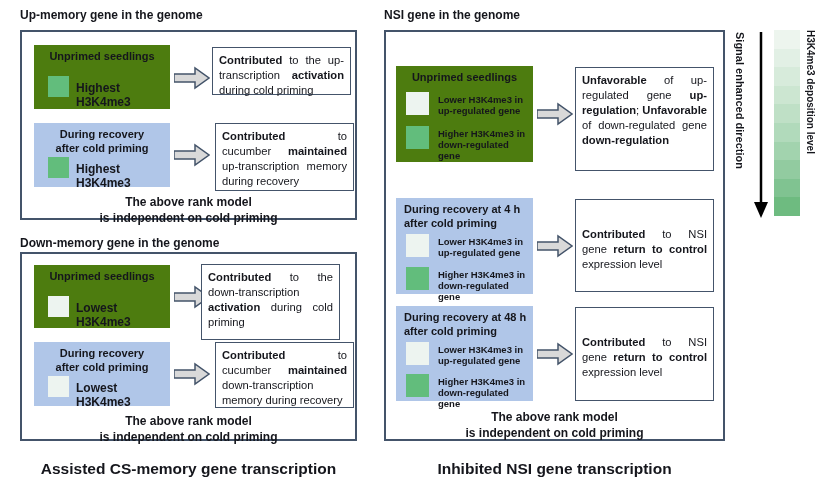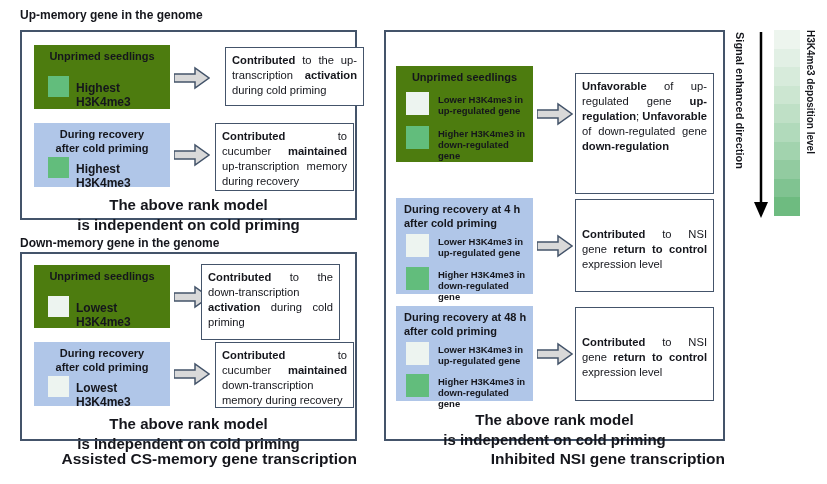--- a/index.html
+++ b/index.html
@@ -17,23 +17,23 @@
   .cond-title.left{text-align:left;padding-left:8px;padding-right:0;}
   .swatch{position:absolute;width:21px;height:21px;}
   .swatch.big{width:23px;height:23px;}
   .sw-label{position:absolute;font-size:12px;font-weight:600;line-height:1.15;white-space:pre-line;}
   .sw-label.small{font-size:9.5px;}
   .outcome{position:absolute;border:1.5px solid #44546a;background:#ffffff;box-sizing:border-box;
     padding:5px 6px;}
   .outcome p{margin:0;font-size:11.2px;line-height:1.33;text-align:justify;}
   .outcome .bold{font-weight:bold;}
   .flow-arrow{position:absolute;width:36px;height:24px;}
-  .panel-footer{position:absolute;left:0;right:0;font-size:15px;font-weight:bold;text-align:center;
+  .panel-footer{position:absolute;left:0;right:0;font-size:12px;font-weight:bold;text-align:center;
     white-space:pre-line;line-height:1.3;}
-  .caption{position:absolute;font-size:15.5px;font-weight:bold;text-align:right;}
+  .caption{position:absolute;font-size:15.5px;font-weight:bold;text-align:center;margin-top:10px;}
   .vlabel{position:absolute;writing-mode:vertical-rl;text-orientation:mixed;font-weight:bold;
     display:flex;align-items:center;justify-content:flex-start;}
   .gradient{position:absolute;display:flex;flex-direction:column;}
   .gradient div{flex:1 1 auto;}
 </style>
 </head>
 <body>
 
 <div class="canvas">
 
@@ -42,21 +42,21 @@
   <div class="panel" style="left:20px;top:30px;width:337px;height:190px">
 
     <div class="cond orange" style="left:12px;top:13px;width:136px;height:64px">
       <div class="cond-title">Unprimed seedlings</div>
       <div class="swatch" style="left: 14px; top: 31px; background: rgb(98, 189, 124);"></div>
       <div class="sw-label" style="left:42px;top:37px">Highest H3K4me3</div>
     </div>
     <svg class="flow-arrow" style="left:152px;top:34px" viewBox="0 0 36 24">
       <polygon points="0,8 21,8 21,2 35,12 21,22 21,16 0,16" fill="#d9d9d9" stroke="#44546a" stroke-width="1.5"></polygon>
     </svg>
-    <div class="outcome" style="left:203px;top:15px;width:139px;height:59px">
+    <div class="outcome" style="left:190px;top:15px;width:139px;height:48px">
       <p><span class="bold">Contributed</span><span> to the up-transcription </span><span class="bold">activation</span><span> during cold priming</span></p>
     </div>
 
     <div class="cond blue" style="left:12px;top:91px;width:136px;height:64px">
       <div class="cond-title">During recovery
 after cold priming</div>
       <div class="swatch" style="left: 14px; top: 34px; background: rgb(98, 189, 124);"></div>
       <div class="sw-label" style="left:42px;top:40px">Highest H3K4me3</div>
     </div>
     <svg class="flow-arrow" style="left:152px;top:111px" viewBox="0 0 36 24">
@@ -98,36 +98,37 @@
     <div class="outcome" style="left:193px;top:88px;width:139px;height:66px">
       <p><span class="bold">Contributed</span><span> to cucumber </span><span class="bold">maintained</span><span> down-transcription memory during recovery</span></p>
     </div>
 
     <div class="panel-footer" style="top:160px">The above rank model
 is independent on cold priming</div>
   </div>
 
   <div class="caption" style="left:20px;top:450px;width:337px">Assisted CS-memory gene transcription</div>
 
+  <div class="panel-title" style="left:384px;top:8px;width:341px">NSI gene in the genome</div>
 
   <div class="panel" style="left:384px;top:30px;width:341px;height:411px">
 
     <div class="cond orange" style="left:10px;top:34px;width:137px;height:96px">
       <div class="cond-title">Unprimed seedlings</div>
       <div class="swatch big" style="left: 10px; top: 26px; background: rgb(237, 244, 240);"></div>
       <div class="sw-label small" style="left:42px;top:29px">Lower H3K4me3 in
 up-regulated gene</div>
       <div class="swatch big" style="left: 10px; top: 60px; background: rgb(98, 189, 124);"></div>
       <div class="sw-label small" style="left:42px;top:63px">Higher H3K4me3 in
 down-regulated gene</div>
     </div>
     <svg class="flow-arrow" style="left:151px;top:70px" viewBox="0 0 36 24">
       <polygon points="0,8 21,8 21,2 35,12 21,22 21,16 0,16" fill="#d9d9d9" stroke="#44546a" stroke-width="1.5"></polygon>
     </svg>
-    <div class="outcome" style="left:189px;top:41px;width:139px;height:121px">
+    <div class="outcome" style="left:189px;top:35px;width:139px;height:104px">
       <p><span class="bold">Unfavorable</span><span> of up-regulated gene </span><span class="bold">up-regulation</span><span>; </span><span class="bold">Unfavorable</span><span> of down-regulated gene </span><span class="bold">down-regulation</span></p>
     </div>
 
     <div class="cond blue" style="left:10px;top:166px;width:137px;height:96px">
       <div class="cond-title left">During recovery at 4 h
 after cold priming</div>
       <div class="swatch big" style="left: 10px; top: 36px; background: rgb(237, 244, 240);"></div>
       <div class="sw-label small" style="left:42px;top:39px">Lower H3K4me3 in
 up-regulated gene</div>
       <div class="swatch big" style="left: 10px; top: 69px; background: rgb(98, 189, 124);"></div>

